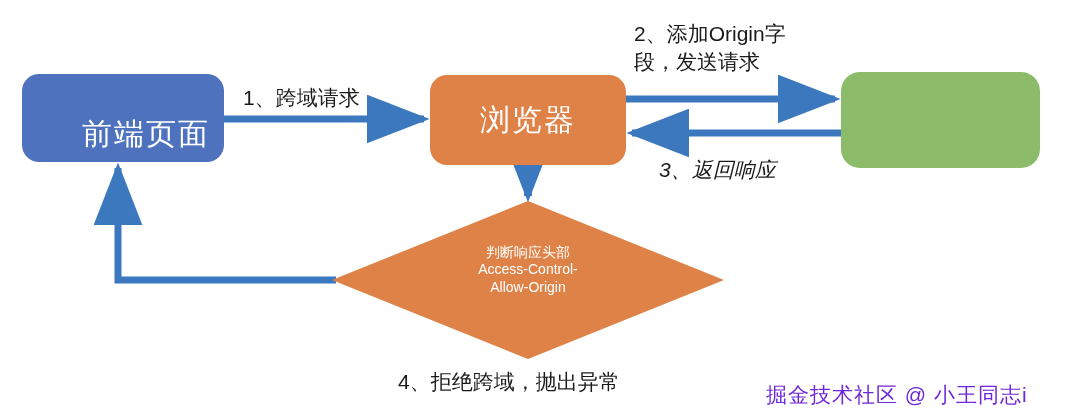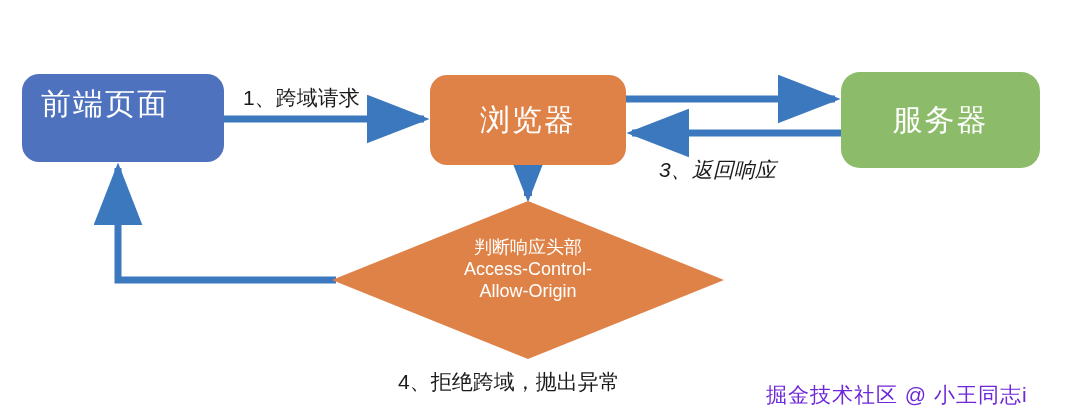--- a/index.html
+++ b/index.html
@@ -32,21 +32,21 @@
     text-align: center;
     color: #ffffff;
     pointer-events: none;
     white-space: pre-line;
   }
   .box-label {
     font-size: 30px;
     letter-spacing: 2px;
   }
   .diamond-label {
-    font-size: 18px;
+    font-size: 14px;
     line-height: 1.22;
   }
   .edge-label {
     position: absolute;
     color: #1a1a1a;
     font-size: 21px;
     line-height: 1.32;
     white-space: pre-line;
     pointer-events: none;
   }
@@ -82,32 +82,33 @@
 
     <rect x="22" y="74" width="202" height="88" rx="17" ry="17" fill="#4F72BE"></rect>
 
     <rect x="430" y="75" width="196" height="90" rx="17" ry="17" fill="#DE8247"></rect>
 
     <rect x="841" y="72" width="199" height="96" rx="19" ry="19" fill="#8CBB6A"></rect>
 
     <polygon points="528,201 724,280 528,359 332,280" fill="#DE8247"></polygon>
   </svg>
 
-  <div class="node-label box-label" style="left:22px; top:60px; width:166px; height:88px;">前端页面</div>
+  <div class="node-label box-label" style="left:22px; top:90px; width:166px; height:88px;padding-left:41px;">前端页面</div>
 
   <div class="node-label box-label" style="left:430px; top:75px; width:196px; height:90px;">浏览器</div>
 
-  <div class="node-label box-label" style="left:841px; top:72px; width:199px; height:96px;">服务器</div>
 
   <div class="node-label diamond-label" style="left:388px; top:222px; width:280px; height:96px;">判断响应头部
 Access-Control-
 Allow-Origin</div>
 
   <div class="edge-label" style="left:243px; top:72px;margin-top:12px;">1、跨域请求</div>
 
+  <div class="edge-label" style="left:634px; top:20px;">2、添加Origin字
+段，发送请求</div>
 
   <div class="edge-label" style="left:659px; top:156px;font-style:italic;">3、返回响应</div>
 
 
   <div class="edge-label" style="left:398px; top:368px;text-align:right;">4、拒绝跨域，抛出异常</div>
 
   <div class="watermark" style="left:766px; top:381px;">掘金技术社区 @ 小王同志i</div>
 
 </div>
 

